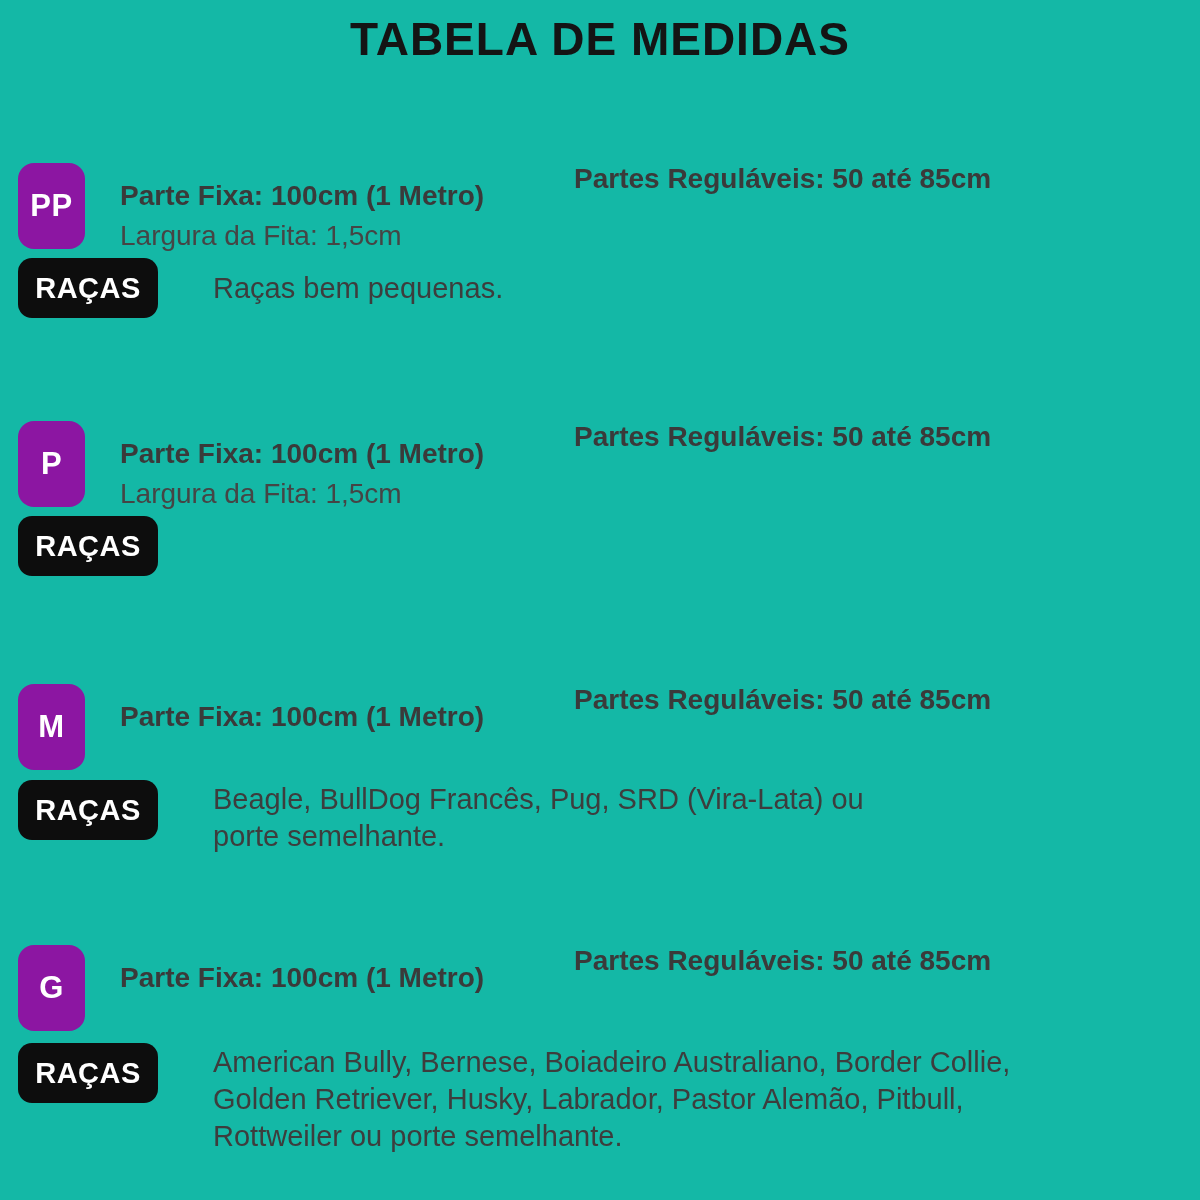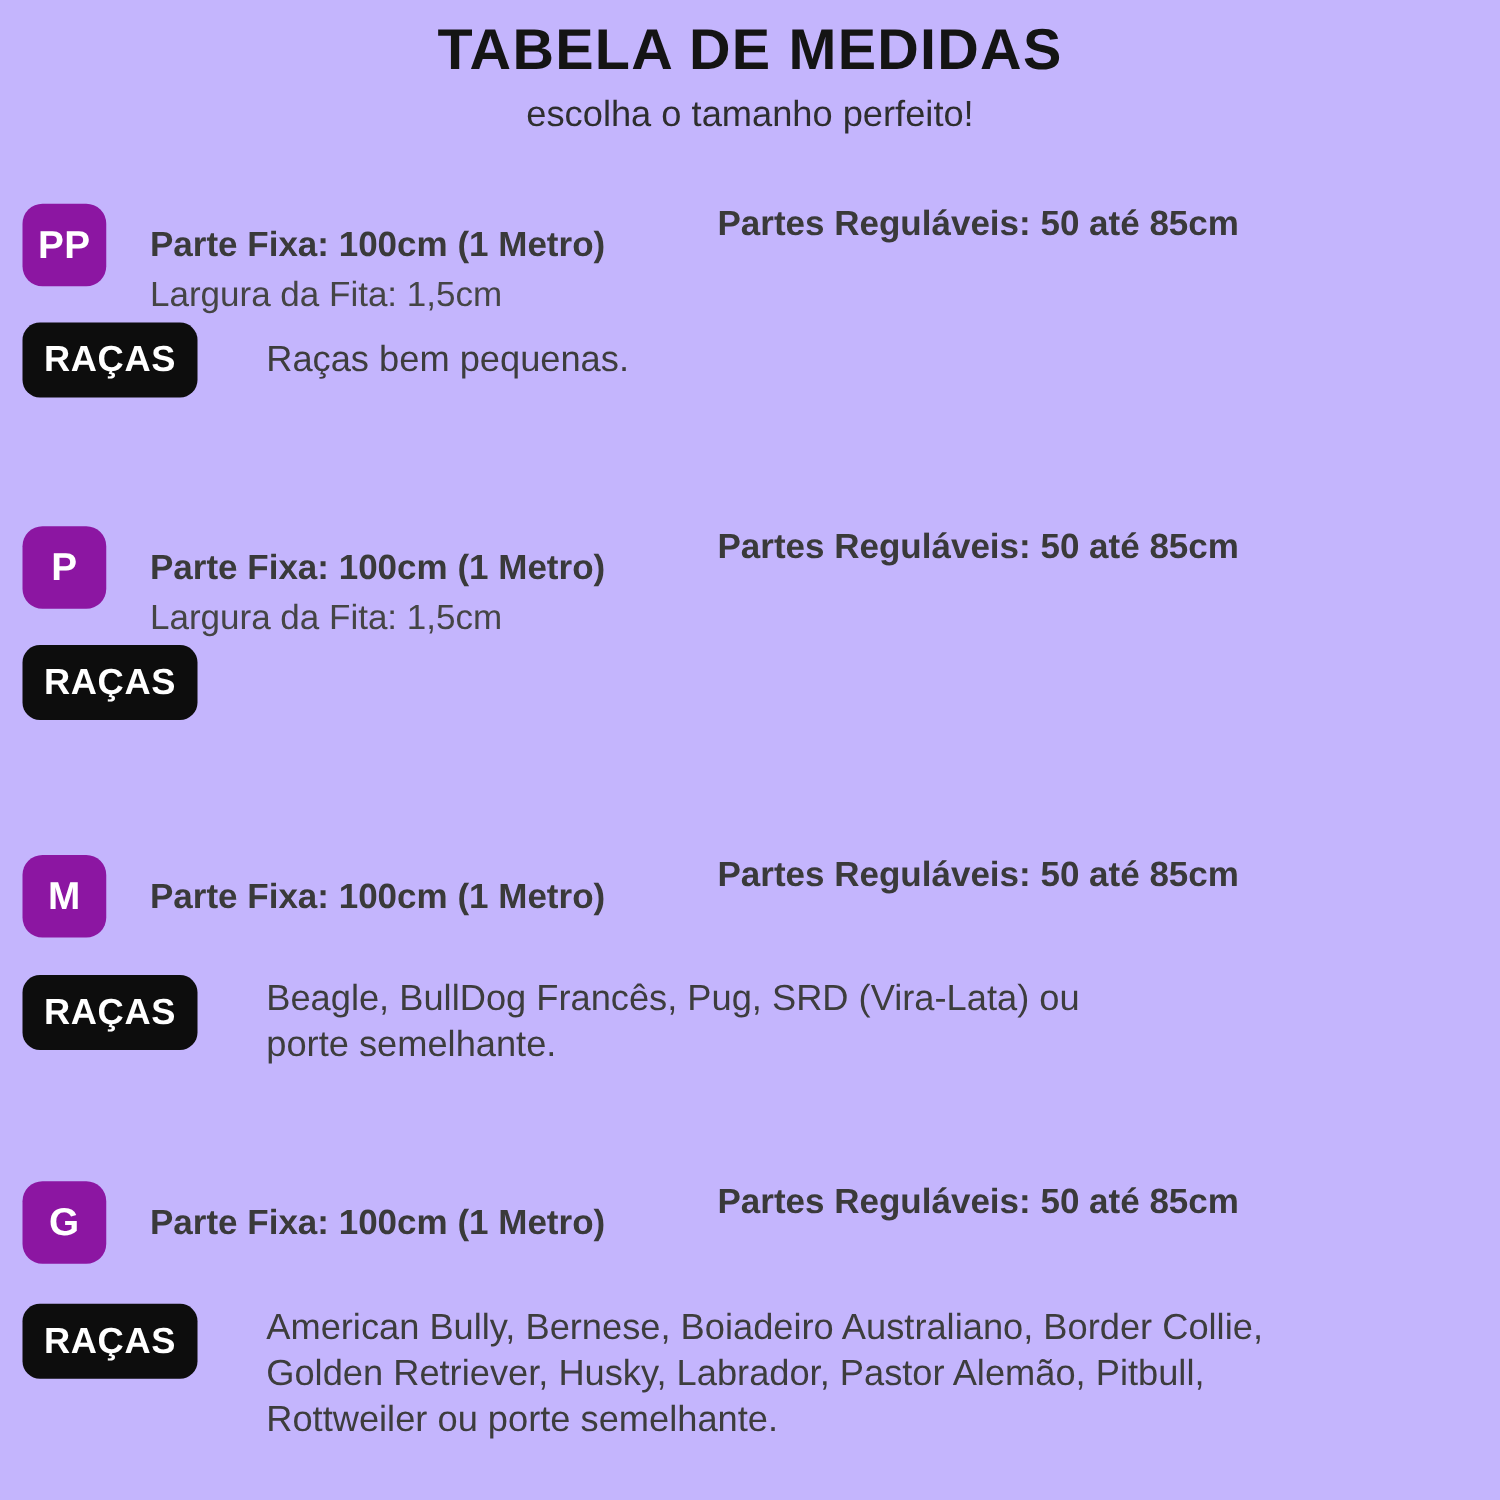--- a/index.html
+++ b/index.html
@@ -6,41 +6,41 @@
   html, body { background: #ffffff; }
   body {
     font-family: "Liberation Sans", sans-serif;
     width: 1200px; height: 1200px;
     position: relative;
     color: #3a3a3a;
   }
   .canvas {
     position: absolute; top: 0; left: 0;
     width: 1200px; height: 1200px;
-    background: #c4b5fd;
+    background: #14b8a6;
     overflow: hidden;
   }
   .page-header {
     position: absolute; top: 12px; left: 0;
     width: 100%; text-align: center;
   }
   .page-title {
     font-size: 46px; font-weight: 700;
     letter-spacing: 1px; color: #141414;
   }
   .page-subtitle {
     margin-top: 10px;
     font-size: 29px; font-weight: 400; color: #2e2e2e;
   }
   .size-section {
     position: absolute; left: 18px; width: 1164px;
   }
   .size-badge {
     position: absolute; left: 0; top: 0;
-    width: 67px; height: 66px;
+    width: 67px; height: 86px;
     border-radius: 16px;
     color: #ffffff; font-weight: 700; font-size: 31px;
     display: flex; align-items: center; justify-content: center;
     letter-spacing: 0.5px;
   }
   .col-left {
     position: absolute; left: 102px; top: 19px;
     display: flex; flex-direction: column; gap: 12px;
   }
   .bold-line {
@@ -76,21 +76,20 @@
   }
   .races-row.single .breeds { padding-top: 0; line-height: 29px; text-align: right; }
 </style>
 </head>
 <body>
 
 <div class="canvas">
 
   <div class="page-header">
     <div class="page-title">TABELA DE MEDIDAS</div>
-    <div class="page-subtitle">escolha o tamanho perfeito!</div>
   </div>
 
   <div class="size-section" style="top:163px">
     <div class="size-badge" style="background: rgb(140, 22, 162);">PP</div>
     <div class="col-left">
       <div class="bold-line">Parte Fixa: 100cm (1 Metro)</div>
       <div class="reg-line">Largura da Fita: 1,5cm</div>
     </div>
     <div class="col-right bold-line">Partes Reguláveis: 50 até 85cm</div>
     <div class="races-row single" style="top:95px">

